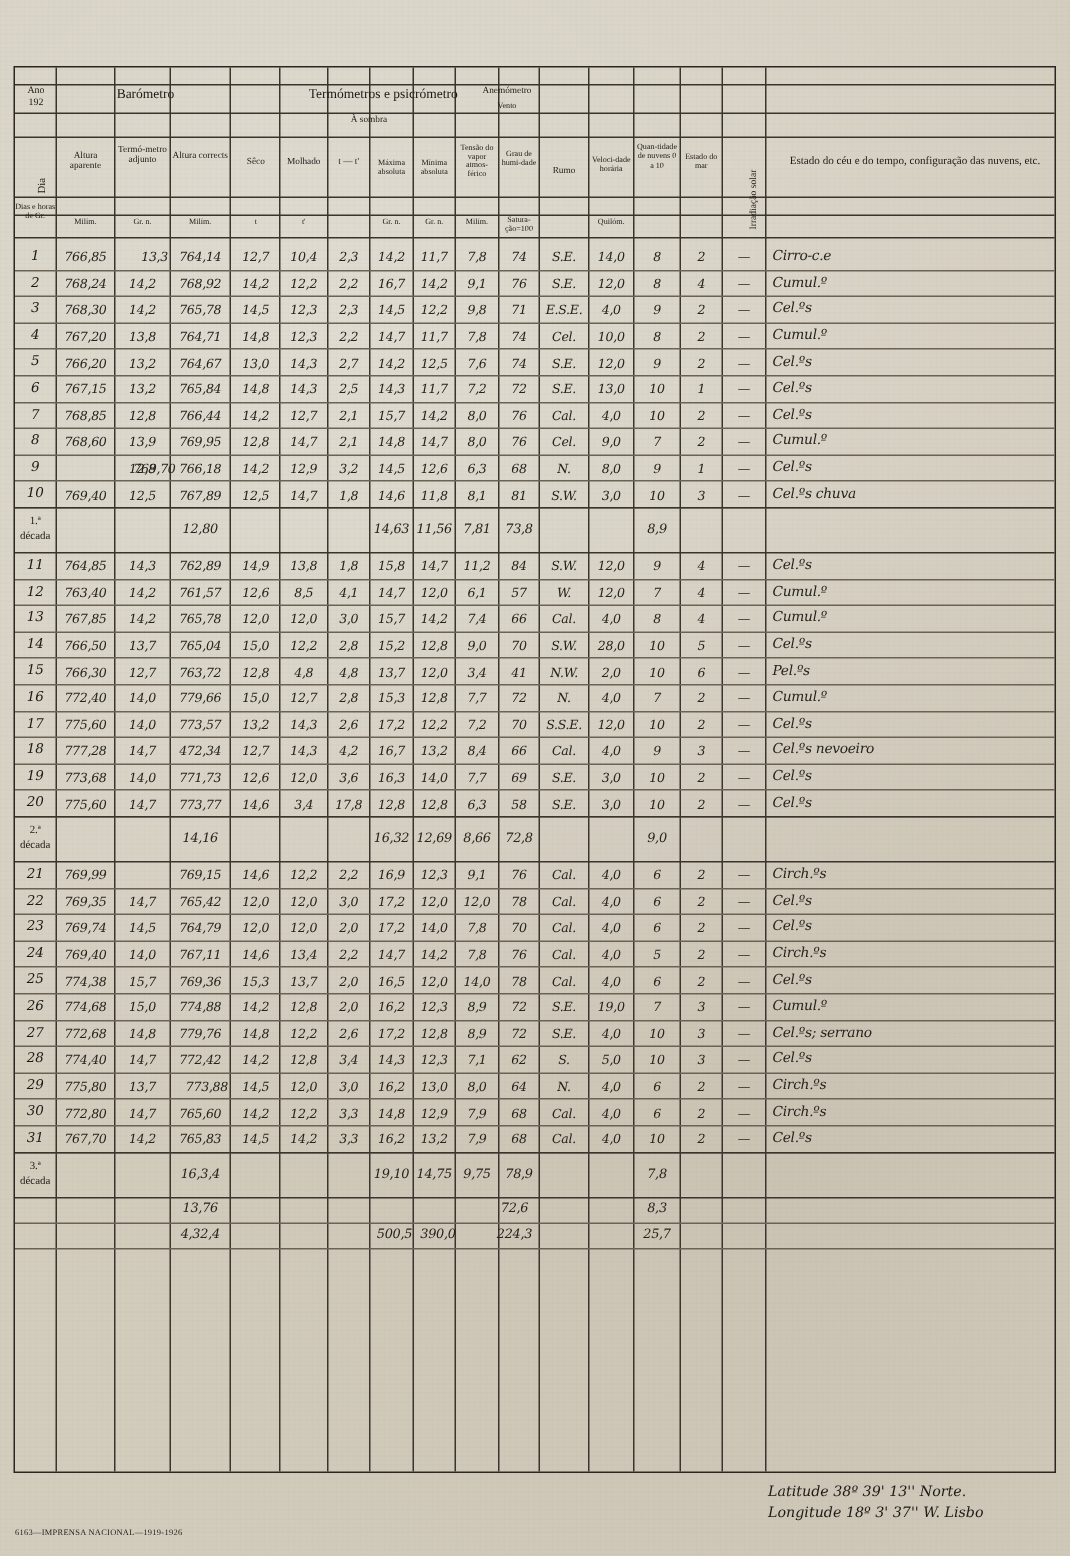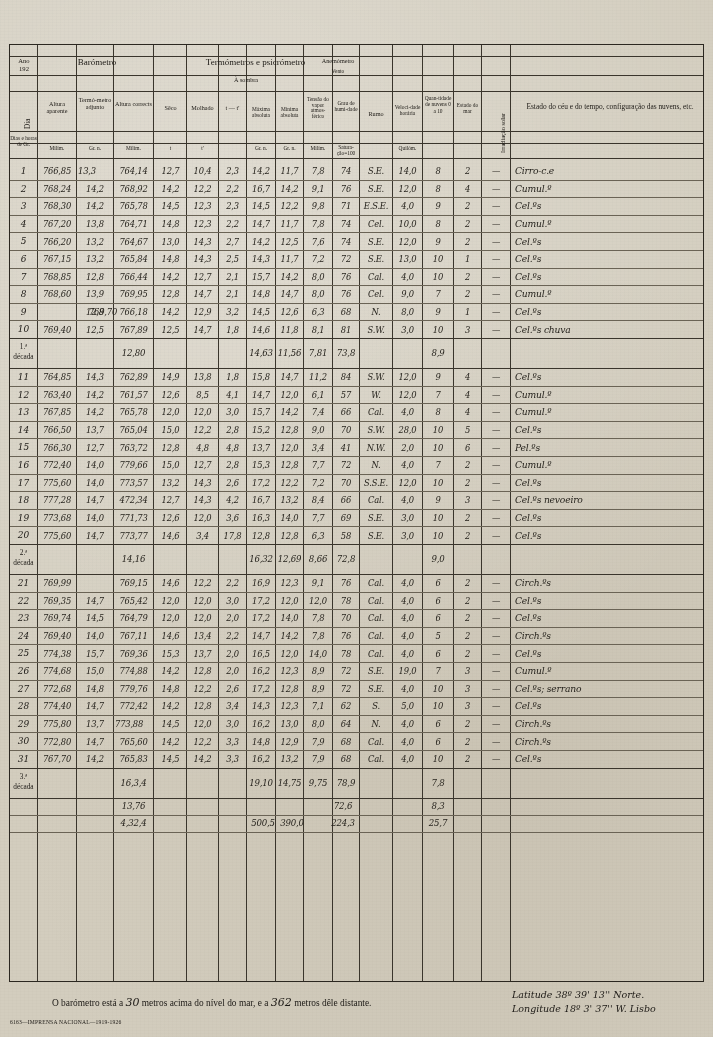--- a/index.html
+++ b/index.html
@@ -158,21 +158,21 @@
     <div class="hd xs" style="left:267px;top:101px;width:25px;">Gr. n.</div>
     <div class="hd xs" style="left:295px;top:101px;width:26px;">Milím.</div>
     <div class="hd xs" style="left:324px;top:100px;width:24px;line-height:1.1;">Satura-ção=100</div>
     <div class="hd xs" style="left:384px;top:101px;width:27px;">Quilóm.</div>
 
     <div id="rowsLayer">
         <div class="hthin" style="top: 134.6px;"></div>
         <div class="rowno" style="left: 0px; width: 27px; top: 121px;">1</div>
         <div style="position: absolute; left: 0px; right: 0px; top: 117px; height: 17.6px;">
           <div class="hw num" style="left: 29px; width: 36px; top: 4.2px; text-align: center;">766,85</div>
-          <div class="hw num" style="left: 68px; width: 34px; top: 4.2px; text-align: left;">13,3</div>
+          <div class="hw num" style="left: 68px; width: 34px; top: 4.2px; text-align: right;">13,3</div>
           <div class="hw num" style="left: 105px; width: 37px; top: 4.2px; text-align: center;">764,14</div>
           <div class="hw num" style="left: 146px; width: 29px; top: 4.2px; text-align: center;">12,7</div>
           <div class="hw num" style="left: 178px; width: 29px; top: 4.2px; text-align: center;">10,4</div>
           <div class="hw num" style="left: 210px; width: 25px; top: 4.2px; text-align: center;">2,3</div>
           <div class="hw num" style="left: 238px; width: 26px; top: 4.2px; text-align: center;">14,2</div>
           <div class="hw num" style="left: 267px; width: 25px; top: 4.2px; text-align: center;">11,7</div>
           <div class="hw num" style="left: 295px; width: 26px; top: 4.2px; text-align: center;">7,8</div>
           <div class="hw num" style="left: 324px; width: 24px; top: 4.2px; text-align: center;">74</div>
           <div class="hw num" style="left: 351px; width: 30px; top: 4.2px; text-align: center;">S.E.</div>
           <div class="hw num" style="left: 384px; width: 27px; top: 4.2px; text-align: center;">14,0</div>
@@ -743,21 +743,21 @@
           <div class="hw num" style="left: 414px; width: 28px; top: 4.2px; text-align: center;">10</div>
           <div class="hw num" style="left: 445px; width: 25px; top: 4.2px; text-align: center;">3</div>
           <div class="hw num" style="left: 473px; width: 26px; top: 4.2px; text-align: center;">—</div>
           <div class="hw sky" style="left: 505px; width: 180px; top: 3.2px; text-align: left;">Cel.ºs</div>
         </div>
         <div class="hthin" style="top: 687.4px;"></div>
         <div class="rowno" style="left: 0px; width: 27px; top: 673.8px;">29</div>
         <div style="position: absolute; left: 0px; right: 0px; top: 669.8px; height: 17.6px;">
           <div class="hw num" style="left: 29px; width: 36px; top: 4.2px; text-align: center;">775,80</div>
           <div class="hw num" style="left: 68px; width: 34px; top: 4.2px; text-align: center;">13,7</div>
-          <div class="hw num" style="left: 105px; width: 37px; top: 4.2px; text-align: left;">773,88</div>
+          <div class="hw num" style="left: 105px; width: 37px; top: 4.2px; text-align: right;">773,88</div>
           <div class="hw num" style="left: 146px; width: 29px; top: 4.2px; text-align: center;">14,5</div>
           <div class="hw num" style="left: 178px; width: 29px; top: 4.2px; text-align: center;">12,0</div>
           <div class="hw num" style="left: 210px; width: 25px; top: 4.2px; text-align: center;">3,0</div>
           <div class="hw num" style="left: 238px; width: 26px; top: 4.2px; text-align: center;">16,2</div>
           <div class="hw num" style="left: 267px; width: 25px; top: 4.2px; text-align: center;">13,0</div>
           <div class="hw num" style="left: 295px; width: 26px; top: 4.2px; text-align: center;">8,0</div>
           <div class="hw num" style="left: 324px; width: 24px; top: 4.2px; text-align: center;">64</div>
           <div class="hw num" style="left: 351px; width: 30px; top: 4.2px; text-align: center;">N.</div>
           <div class="hw num" style="left: 384px; width: 27px; top: 4.2px; text-align: center;">4,0</div>
           <div class="hw num" style="left: 414px; width: 28px; top: 4.2px; text-align: center;">6</div>
@@ -829,27 +829,20 @@
         <div style="position: absolute; left: 0px; right: 0px; top: 769.6px; height: 17px;">
           <div class="hw dec" style="left: 105px; width: 37px; top: 3.5px; text-align: center;">4,32,4</div>
           <div class="hw dec" style="left: 238px; width: 30px; top: 3.5px; text-align: center;">500,5</div>
           <div class="hw dec" style="left: 267px; width: 30px; top: 3.5px; text-align: center;">390,0</div>
           <div class="hw dec" style="left: 318px; width: 30px; top: 3.5px; text-align: center;">224,3</div>
           <div class="hw dec" style="left: 414px; width: 28px; top: 3.5px; text-align: center;">25,7</div>
         </div>
       </div>
   </div>
 
-  <div class="foot" style="left:52px;top:996px;">
-    <span>O barómetro está a</span>
-    <span class="hwv">30</span>
-    <span>metros acima do nível do mar, e a</span>
-    <span class="hwv">362</span>
-    <span>metros dêle distante.</span>
-  </div>
 
   <div class="latlon" style="left:512px;top:989px;">
     <span>Latitude</span>
     <span>38º 39' 13''</span>
     <span>Norte.</span>
   </div>
   <div class="latlon" style="left:512px;top:1003px;">
     <span>Longitude</span>
     <span>18º 3' 37''</span>
     <span>W. Lisbo</span>

